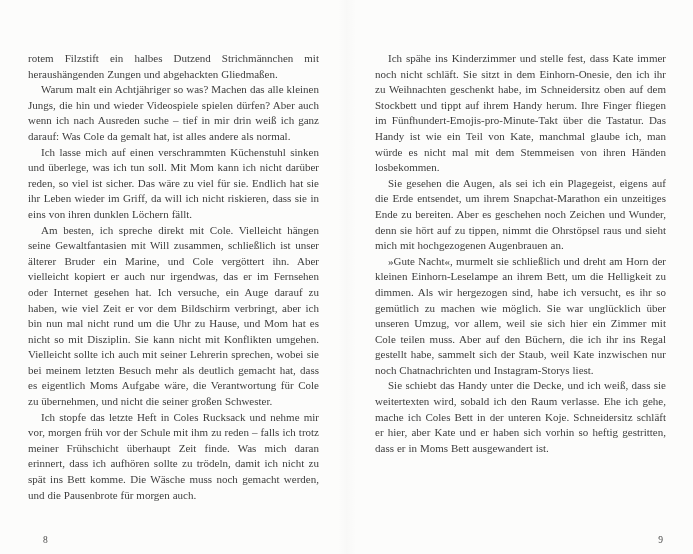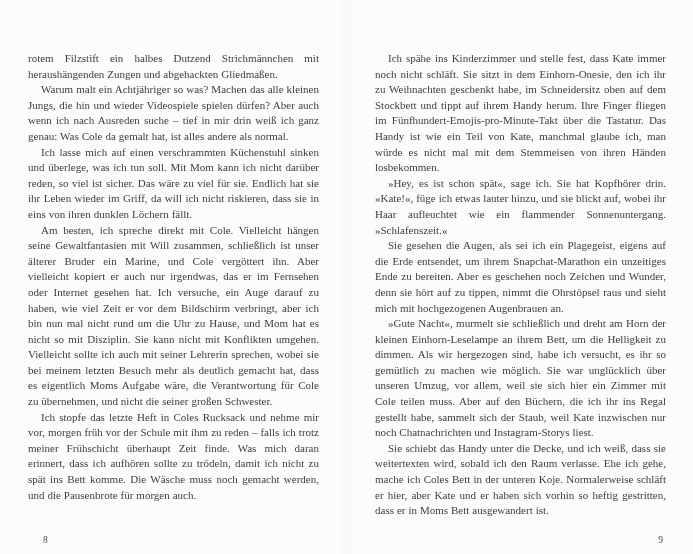--- a/index.html
+++ b/index.html
@@ -72,31 +72,30 @@
 </style>
 </head>
 <body>
 
 <div class="spread">
   <div class="gutter"></div>
 
   <section class="page page-left">
     <div class="page-text">
         <p class="no-indent">rotem Filzstift ein halbes Dutzend Strichmännchen mit heraushängenden Zungen und abgehackten Gliedmaßen.</p>
-        <p>Warum malt ein Achtjähriger so was? Machen das alle kleinen Jungs, die hin und wieder Videospiele spielen dürfen? Aber auch wenn ich nach Ausreden suche – tief in mir drin weiß ich ganz genau: Was Cole da gemalt hat, ist alles andere als normal.</p>
+        <p>Warum malt ein Achtjähriger so was? Machen das alle kleinen Jungs, die hin und wieder Videospiele spielen dürfen? Aber auch wenn ich nach Ausreden suche – tief in mir drin weiß ich ganz darauf: Was Cole da gemalt hat, ist alles andere als normal.</p>
         <p>Ich lasse mich auf einen verschrammten Küchenstuhl sinken und überlege, was ich tun soll. Mit Mom kann ich nicht darüber reden, so viel ist sicher. Das wäre zu viel für sie. Endlich hat sie ihr Leben wieder im Griff, da will ich nicht riskieren, dass sie in eins von ihren dunklen Löchern fällt.</p>
         <p>Am besten, ich spreche direkt mit Cole. Vielleicht hängen seine Gewaltfantasien mit Will zusammen, schließlich ist unser älterer Bruder ein Marine, und Cole vergöttert ihn. Aber vielleicht kopiert er auch nur irgendwas, das er im Fernsehen oder Internet gesehen hat. Ich versuche, ein Auge darauf zu haben, wie viel Zeit er vor dem Bildschirm verbringt, aber ich bin nun mal nicht rund um die Uhr zu Hause, und Mom hat es nicht so mit Disziplin. Sie kann nicht mit Konflikten umgehen. Vielleicht sollte ich auch mit seiner Lehrerin sprechen, wobei sie bei meinem letzten Besuch mehr als deutlich gemacht hat, dass es eigentlich Moms Aufgabe wäre, die Verantwortung für Cole zu übernehmen, und nicht die seiner großen Schwester.</p>
         <p>Ich stopfe das letzte Heft in Coles Rucksack und nehme mir vor, morgen früh vor der Schule mit ihm zu reden – falls ich trotz meiner Frühschicht überhaupt Zeit finde. Was mich daran erinnert, dass ich aufhören sollte zu trödeln, damit ich nicht zu spät ins Bett komme. Die Wäsche muss noch gemacht werden, und die Pausenbrote für morgen auch.</p>
       </div>
     <div class="page-number page-number-left">8</div>
   </section>
 
   <section class="page page-right">
     <div class="page-text">
         <p>Ich spähe ins Kinderzimmer und stelle fest, dass Kate immer noch nicht schläft. Sie sitzt in dem Einhorn-Onesie, den ich ihr zu Weihnachten geschenkt habe, im Schneidersitz oben auf dem Stockbett und tippt auf ihrem Handy herum. Ihre Finger fliegen im Fünfhundert-Emojis-pro-Minute-Takt über die Tastatur. Das Handy ist wie ein Teil von Kate, manchmal glaube ich, man würde es nicht mal mit dem Stemmeisen von ihren Händen losbekommen.</p>
-        <p>»Hey, es ist schon spät«, sage ich. Sie hat Kopfhörer drin. »Kate!«, füge ich etwas lauter hinzu, und sie blickt auf, wobei ihr Haar aufleuchtet wie ein flammender Sonnenuntergang. »Schlafenszeit.«</p>
         <p>Sie gesehen die Augen, als sei ich ein Plagegeist, eigens auf die Erde entsendet, um ihrem Snapchat-Marathon ein unzeitiges Ende zu bereiten. Aber es geschehen noch Zeichen und Wunder, denn sie hört auf zu tippen, nimmt die Ohrstöpsel raus und sieht mich mit hochgezogenen Augenbrauen an.</p>
         <p>»Gute Nacht«, murmelt sie schließlich und dreht am Horn der kleinen Einhorn-Leselampe an ihrem Bett, um die Helligkeit zu dimmen. Als wir hergezogen sind, habe ich versucht, es ihr so gemütlich zu machen wie möglich. Sie war unglücklich über unseren Umzug, vor allem, weil sie sich hier ein Zimmer mit Cole teilen muss. Aber auf den Büchern, die ich ihr ins Regal gestellt habe, sammelt sich der Staub, weil Kate inzwischen nur noch Chatnachrichten und Instagram-Storys liest.</p>
-        <p>Sie schiebt das Handy unter die Decke, und ich weiß, dass sie weitertexten wird, sobald ich den Raum verlasse. Ehe ich gehe, mache ich Coles Bett in der unteren Koje. Normalerweise schläft er hier, aber Kate und er haben sich vorhin so heftig gestritten, dass er in Moms Bett ausgewandert ist.</p>
+        <p>Sie schiebt das Handy unter die Decke, und ich weiß, dass sie weitertexten wird, sobald ich den Raum verlasse. Ehe ich gehe, mache ich Coles Bett in der unteren Koje. Schneidersitz schläft er hier, aber Kate und er haben sich vorhin so heftig gestritten, dass er in Moms Bett ausgewandert ist.</p>
       </div>
     <div class="page-number page-number-right">9</div>
   </section>
 </div>
 
 </body></html>

